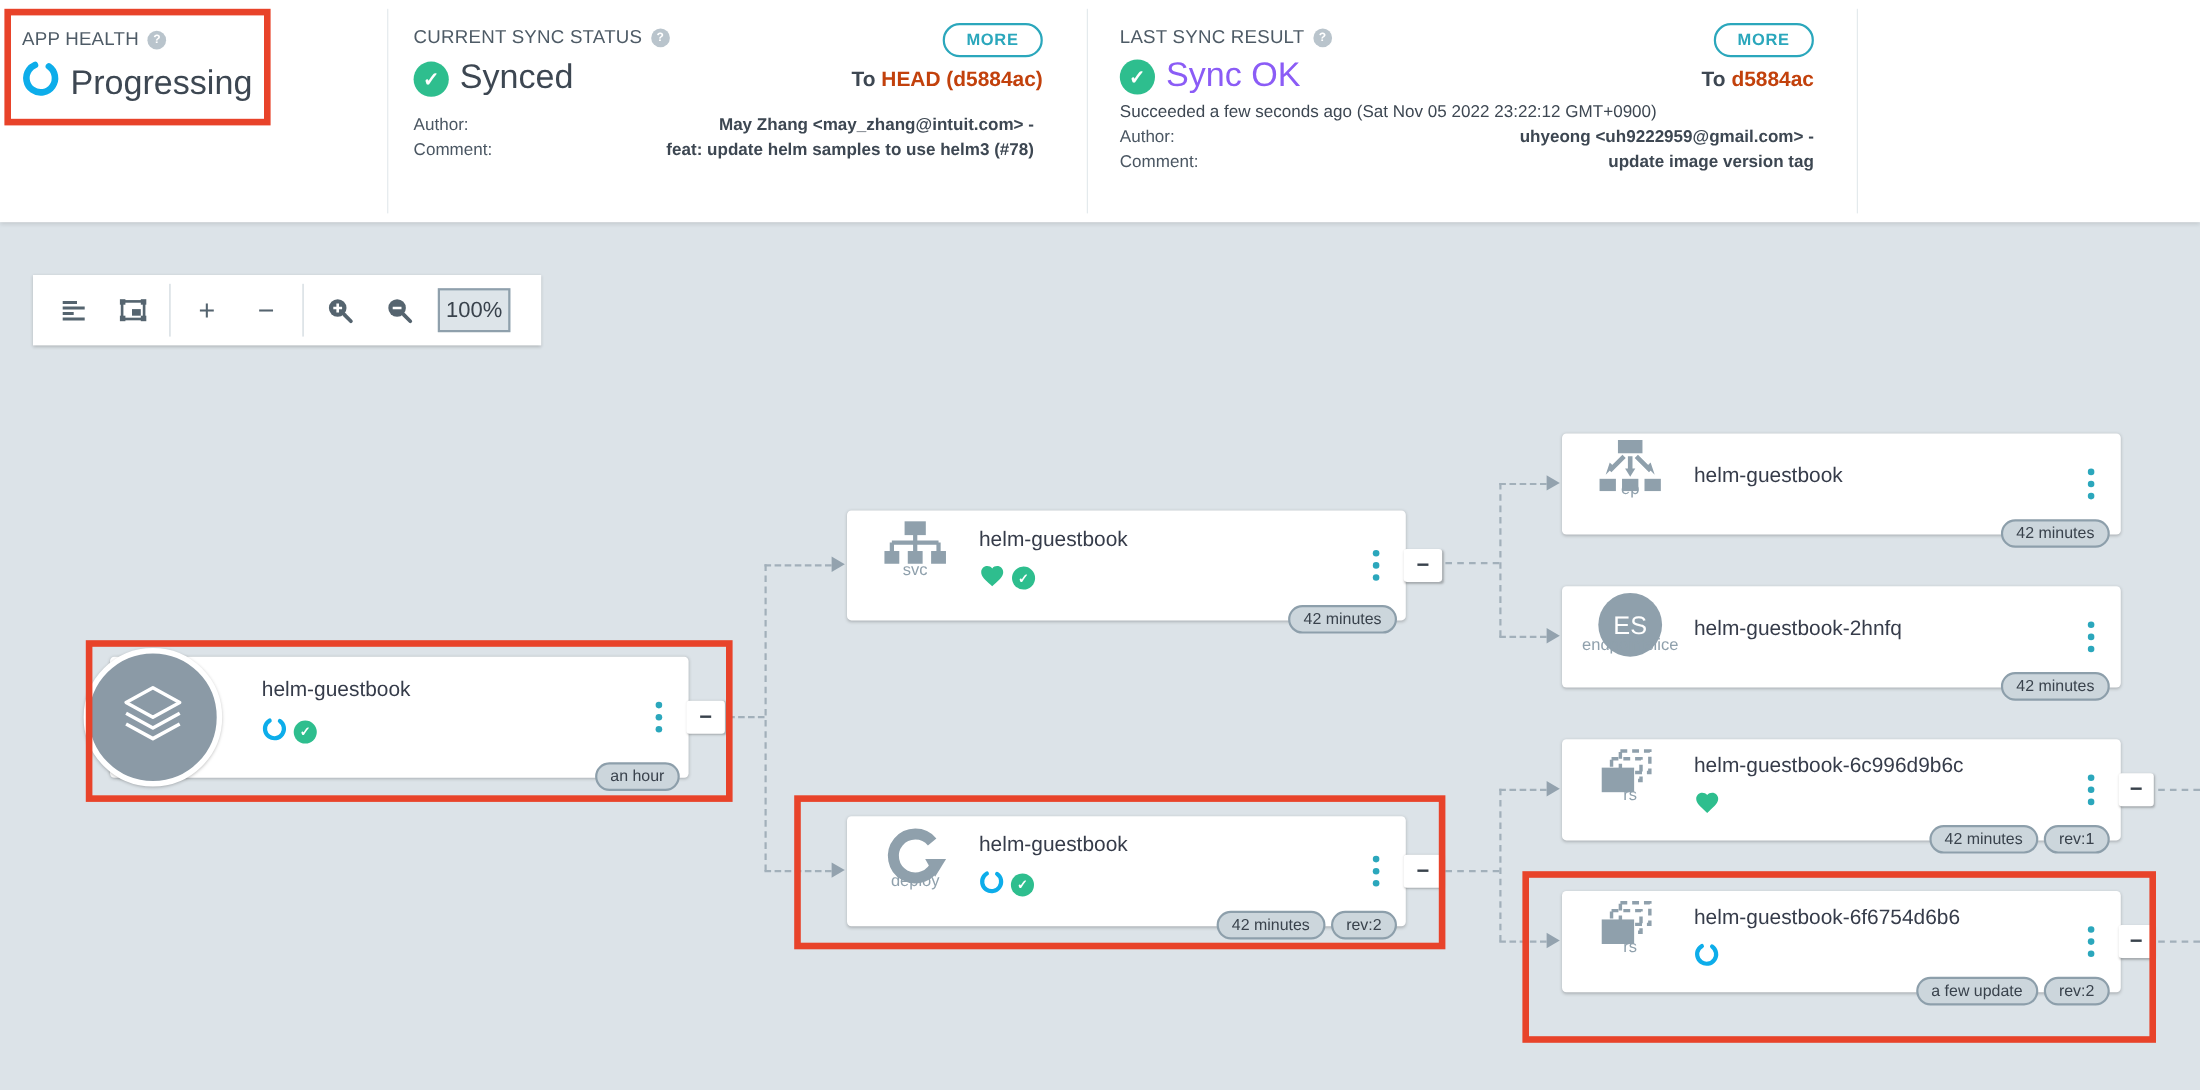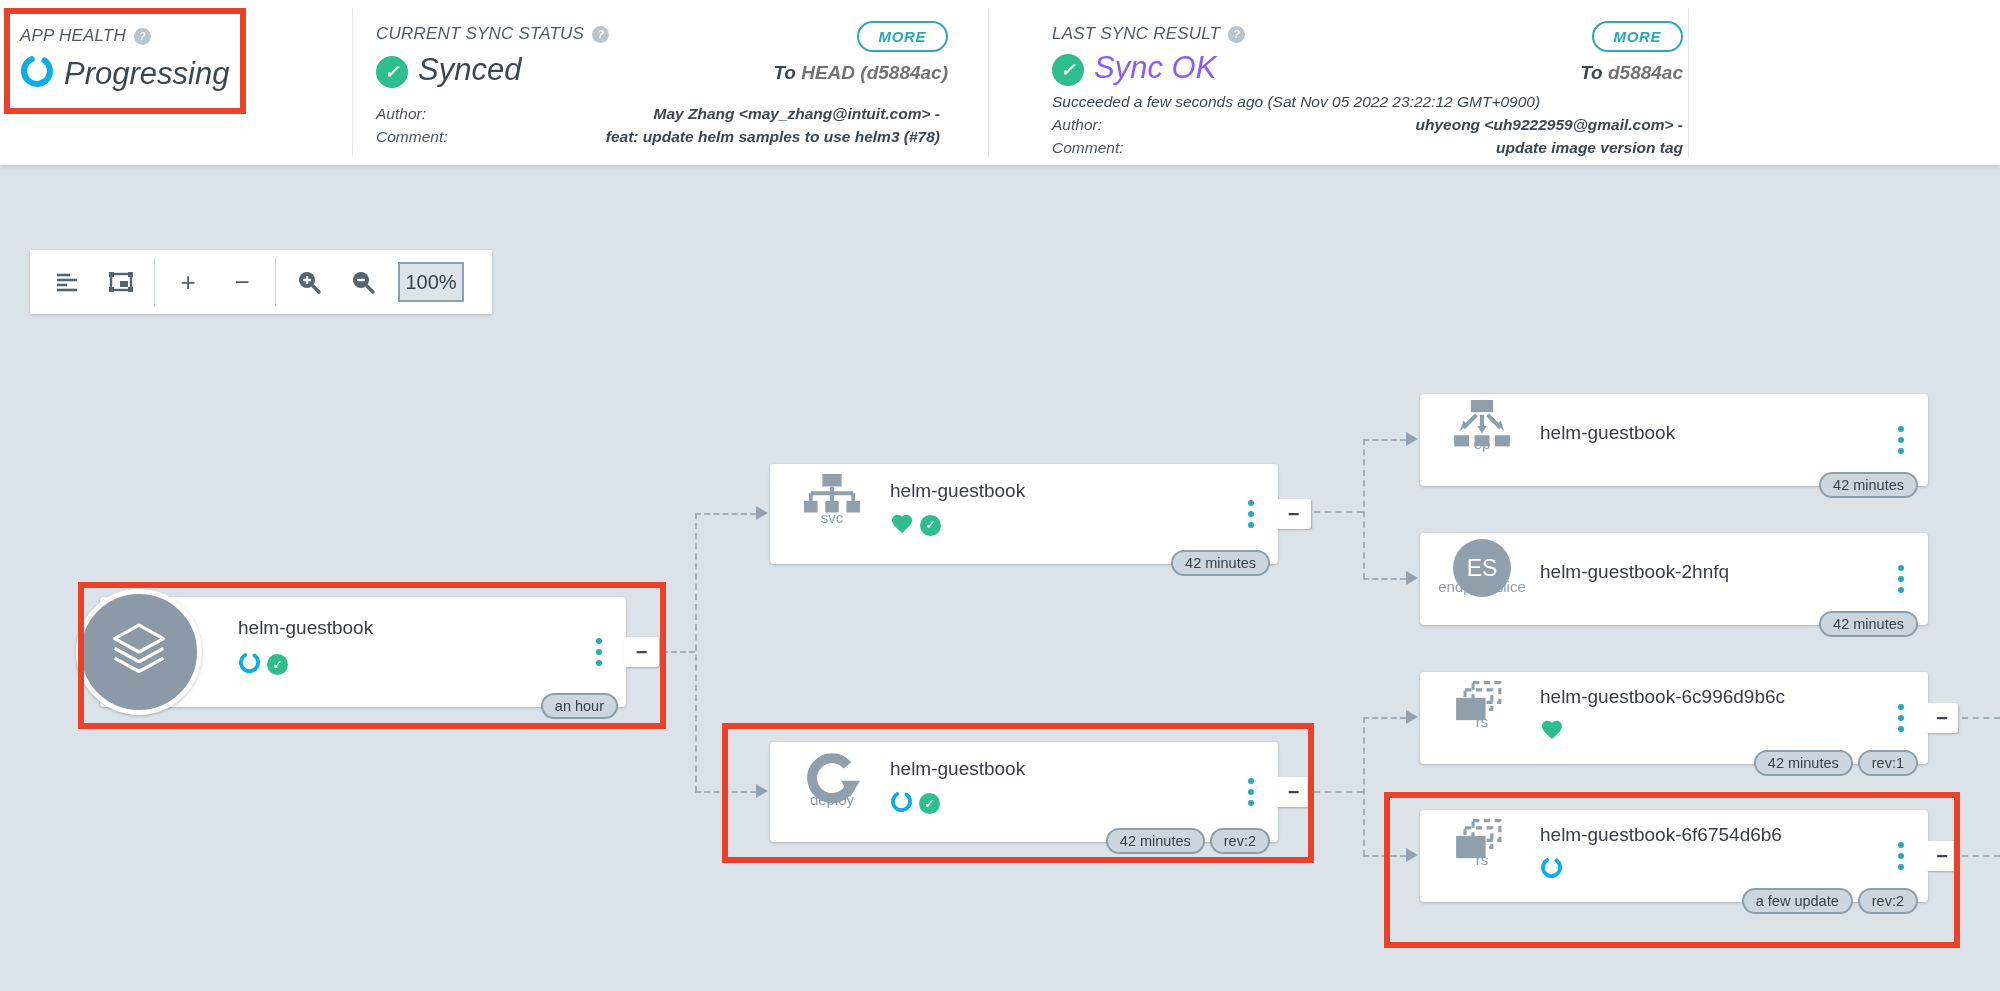--- a/index.html
+++ b/index.html
@@ -1,42 +1,42 @@
 <!DOCTYPE html>
 <html><head>
 <meta charset="utf-8">
 <style>
   * { margin:0; padding:0; box-sizing:border-box; }
   html,body { width:2000px; height:991px; overflow:hidden;
               font-family:"Liberation Sans", sans-serif; background:#dce3e8; }
   .page { position:relative; width:2000px; height:991px; }
 
   
-  .header { position:absolute; top:0; left:0; width:2000px; height:165px;
-            background:#ffffff; box-shadow:0 2px 4px rgba(0,0,0,.12); z-index:5;font-style:italic; }
+  .header { position:absolute; top:0; left:0; width:2000px; height:202px;
+            background:#ffffff; box-shadow:0 2px 4px rgba(0,0,0,.12); z-index:5; }
   .vdiv { position:absolute; top:8px; bottom:8px; width:1px; background:#e2e8ec; }
   .sec { position:absolute; top:0; height:165px; }
   .sec-label { display:flex; align-items:center; gap:8px;
                font-size:17px; color:#4e5b66; letter-spacing:.2px; }
   .help { width:17px; height:17px; border-radius:50%; background:#b9c4cc; color:#fff;
           font-size:11px; font-weight:bold; display:inline-flex; align-items:center;
           justify-content:center; cursor:pointer; }
   .bigrow { display:flex; align-items:flex-end; gap:10px; margin-top:8px; }
   .bigtxt { font-size:31px; color:#3d4752; }
   .bigtxt.green { color:#8b5cf6; }
   .chk { border-radius:50%; background:#2EBE8E; color:#fff; display:inline-flex;
          align-items:center; justify-content:center; font-weight:bold; flex:0 0 auto; }
   .chk.big { width:32px; height:32px; font-size:18px; }
   .chk.small { width:21px; height:21px; font-size:12px; }
   .more-btn { position:absolute; height:31px; padding:0 20px; border:2px solid #2BA7BC;
               border-radius:16px; color:#2BA7BC; font-size:15px; font-weight:bold;
               letter-spacing:.6px; background:#fff; display:flex; align-items:center;
               cursor:pointer; }
   .torow { position:absolute; font-size:19px; color:#3d4752; font-weight:bold; }
-  .torow .rev { color:#737373; cursor:pointer; }
+  .torow .rev { color:#c2410c; cursor:pointer; }
   .metarow { display:flex; justify-content:space-between; font-size:15.5px;
              color:#4a5662; line-height:23px; }
   .metarow .val { font-weight:bold; color:#3d4752; text-align:right; }
   .succ { font-size:15.5px; color:#3d4752; line-height:23px; }
   .spin { display:inline-block; flex:0 0 auto; }
 
   
   .canvas { position:absolute; top:165px; left:0; width:2000px; height:826px;
             background:#dce3e8; }
 
@@ -132,21 +132,21 @@
           <span class="val">May Zhang &lt;may_zhang@intuit.com&gt; -</span>
         </div>
         <div class="metarow">
           <span>Comment:</span>
           <span class="val">feat: update helm samples to use helm3 (#78)</span>
         </div>
       </div>
     </div>
     <div class="vdiv" style="left:988px;"></div>
 
-    <div class="sec" style="left:1026px;width:700px;padding:24px 0 16px 26px;">
+    <div class="sec" style="left:992px;width:700px;padding:24px 0 16px 26px;">
       <div class="sec-label">
         <span>LAST SYNC RESULT</span>
         <span class="help">?</span>
       </div>
       <div class="bigrow" style="margin-top:6px;">
         <span class="chk big">✓</span>
         <span class="bigtxt green">Sync OK</span>
       </div>
       <div class="more-btn" style="right:43px;top:21px;">MORE</div>
       <div class="torow" style="right:43px;top:62px;">

